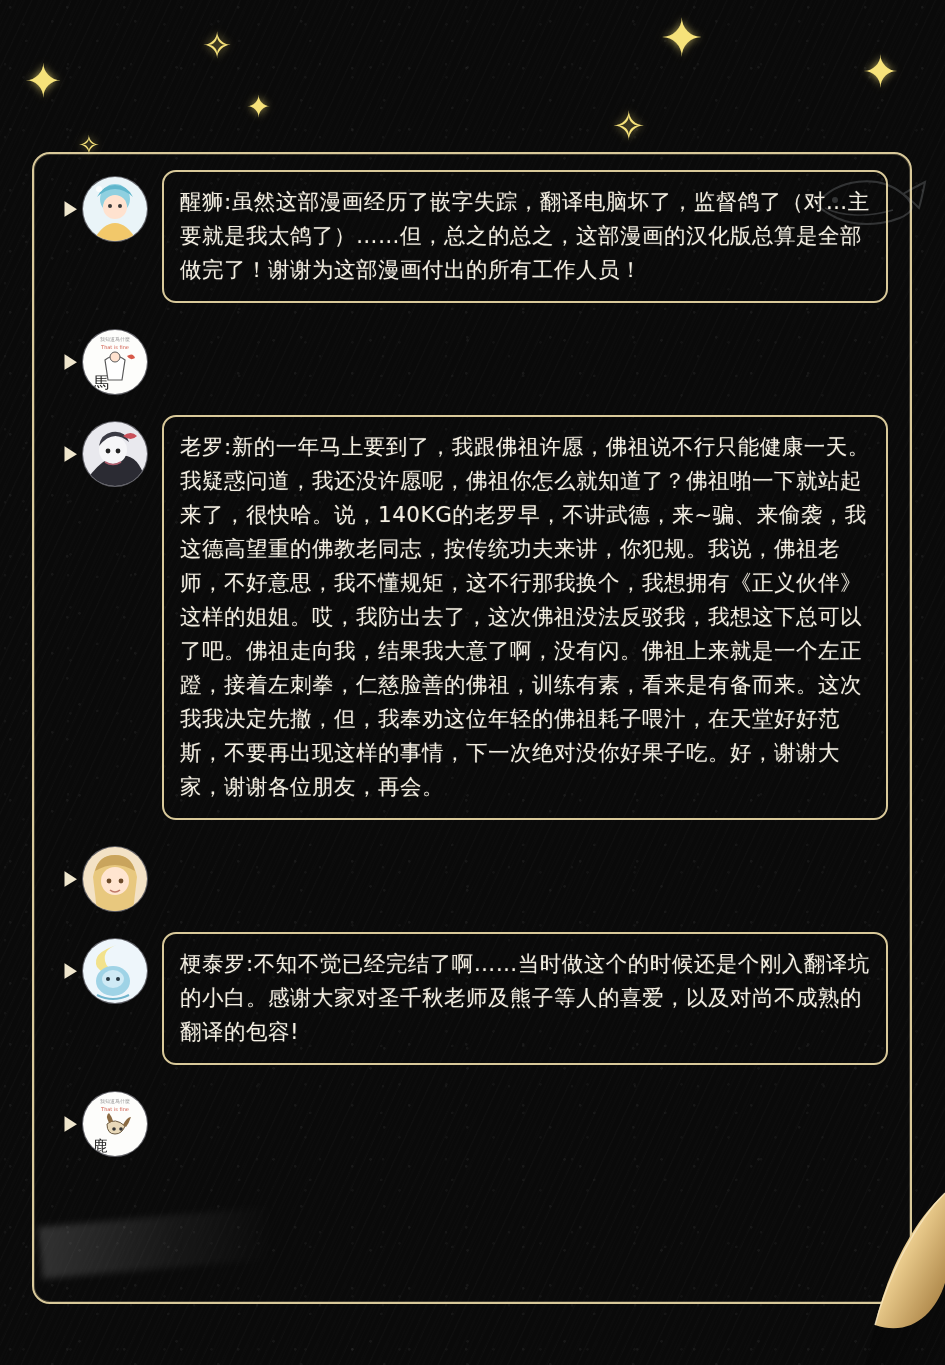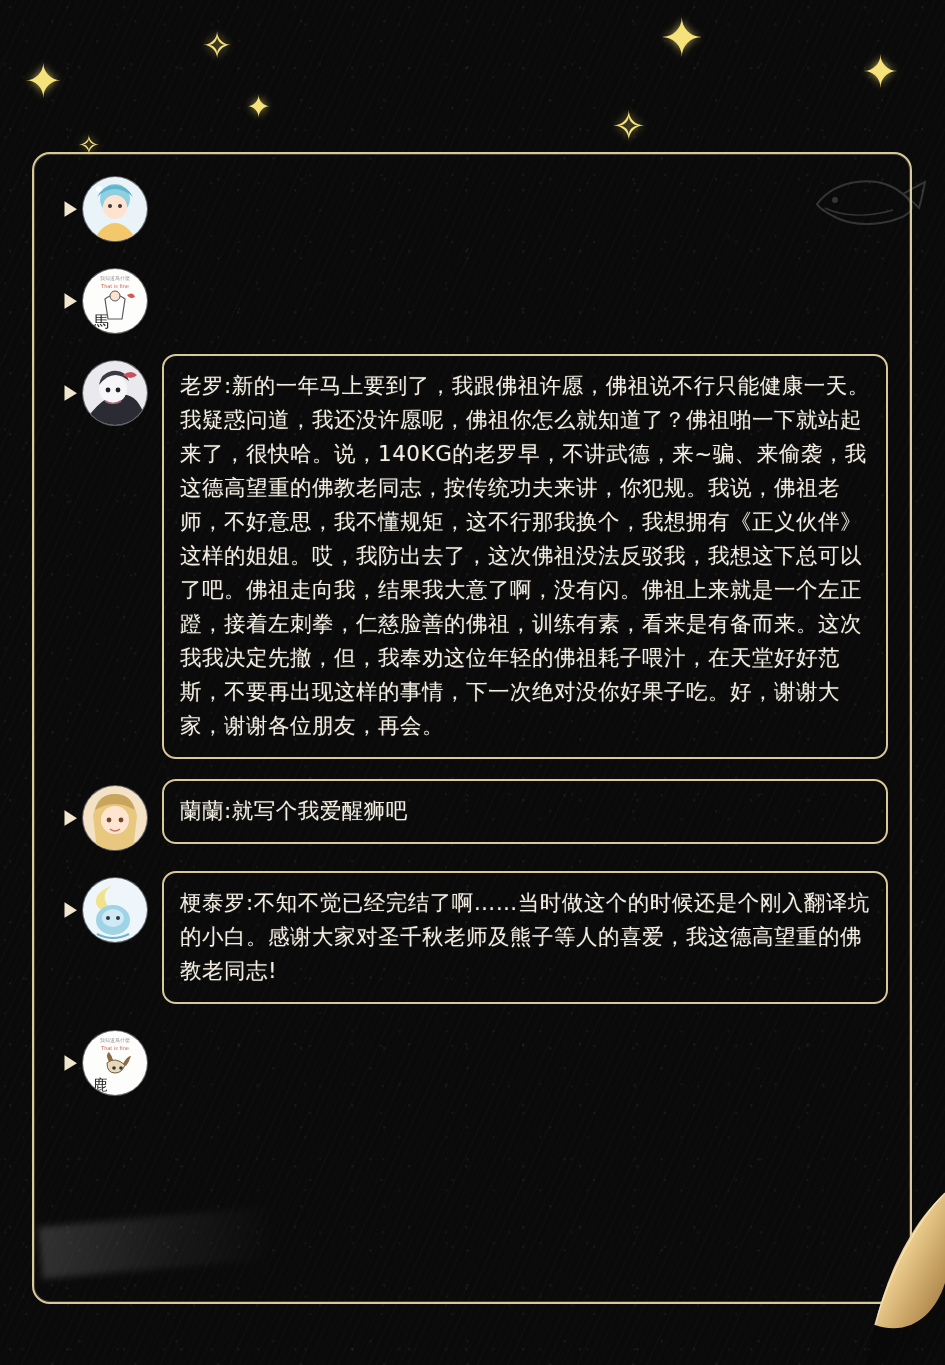--- a/index.html
+++ b/index.html
@@ -214,20 +214,21 @@
           <rect width="64" height="64" fill="#eaf4f8"></rect>
           <circle cx="32" cy="22" r="15" fill="#8fd0e0"></circle>
           <path d="M14 20 q18 -16 36 0 q-6 -12 -18 -12 q-12 0 -18 12Z" fill="#5fb6cc"></path>
           <circle cx="32" cy="30" r="12" fill="#ffe2cf"></circle>
           <circle cx="27" cy="29" r="2" fill="#3a3a3a"></circle>
           <circle cx="37" cy="29" r="2" fill="#3a3a3a"></circle>
           <path d="M10 64 q10 -18 22 -18 q12 0 22 18Z" fill="#f2c86a"></path>
           <circle cx="16" cy="12" r="3" fill="#ffffff" opacity=".8"></circle>
         </svg>
       </div>
+      <div class="bubble">醒狮:虽然这部漫画经历了嵌字失踪，翻译电脑坏了，监督鸽了（对…主要就是我太鸽了）……但，总之的总之，这部漫画的汉化版总算是全部做完了！谢谢为这部漫画付出的所有工作人员！</div>
     </div>
 
     <div class="msg">
       <div class="arrow">▶</div>
       <div class="avatar">
         <svg viewBox="0 0 64 64">
           <rect width="64" height="64" fill="#fdfdfb"></rect>
           <text x="32" y="11" font-size="5" fill="#9a9a9a" text-anchor="middle" font-family="DejaVu Sans">我知道爲什麼</text>
           <text x="32" y="19" font-size="5" fill="#d05a4a" text-anchor="middle" font-family="DejaVu Sans">That is fine</text>
           <path d="M22 30 q10 -8 20 0 l-3 20 h-14Z" fill="#ffffff" stroke="#5a5a5a" stroke-width="1.2"></path>
@@ -261,37 +262,36 @@
         <svg viewBox="0 0 64 64">
           <rect width="64" height="64" fill="#f3e2c6"></rect>
           <path d="M10 30 q4 -22 22 -22 q18 0 22 22 l-4 34 h-36Z" fill="#e8c87e"></path>
           <circle cx="32" cy="34" r="14" fill="#ffe5d0"></circle>
           <path d="M12 24 q20 -12 40 0 q-4 -16 -20 -16 q-16 0 -20 16Z" fill="#c9a45c"></path>
           <circle cx="26" cy="34" r="2.4" fill="#6b4a2a"></circle>
           <circle cx="38" cy="34" r="2.4" fill="#6b4a2a"></circle>
           <path d="M27 43 q5 4 10 0" stroke="#c07a6a" stroke-width="1.6" fill="none"></path>
         </svg>
       </div>
-      <div class="bubble">蘭蘭:就写个我爱醒狮吧</div>
     </div>
 
     <div class="msg">
       <div class="arrow">▶</div>
       <div class="avatar">
         <svg viewBox="0 0 64 64">
           <rect width="64" height="64" fill="#eef6fb"></rect>
           <path d="M34 6 q-14 4 -12 16 q2 10 14 10 q-14 6 -22 -4 q-6 -14 20 -22Z" fill="#f2e28c"></path>
           <ellipse cx="30" cy="42" rx="17" ry="15" fill="#9fd3e6"></ellipse>
           <ellipse cx="30" cy="40" rx="11" ry="9" fill="#cfeaf5"></ellipse>
           <circle cx="25" cy="40" r="2" fill="#2a3a44"></circle>
           <circle cx="35" cy="40" r="2" fill="#2a3a44"></circle>
           <path d="M14 56 q16 8 32 0" stroke="#6fb4cc" stroke-width="2" fill="none"></path>
         </svg>
       </div>
-      <div class="bubble">梗泰罗:不知不觉已经完结了啊……当时做这个的时候还是个刚入翻译坑的小白。感谢大家对圣千秋老师及熊子等人的喜爱，我这德高望重的佛教老同志!</div>
+      <div class="bubble">梗泰罗:不知不觉已经完结了啊……当时做这个的时候还是个刚入翻译坑的小白。感谢大家对圣千秋老师及熊子等人的喜爱，以及对尚不成熟的翻译的包容!</div>
     </div>
 
     <div class="msg">
       <div class="arrow">▶</div>
       <div class="avatar">
         <svg viewBox="0 0 64 64">
           <rect width="64" height="64" fill="#fdfdfb"></rect>
           <text x="32" y="11" font-size="5" fill="#9a9a9a" text-anchor="middle" font-family="DejaVu Sans">我知道爲什麼</text>
           <text x="32" y="19" font-size="5" fill="#d05a4a" text-anchor="middle" font-family="DejaVu Sans">That is fine</text>
           <path d="M24 32 q8 -7 18 2 q-3 8 -10 8 q-8 0 -8 -10Z" fill="#e8d8b8" stroke="#6a5a42" stroke-width="1"></path>

